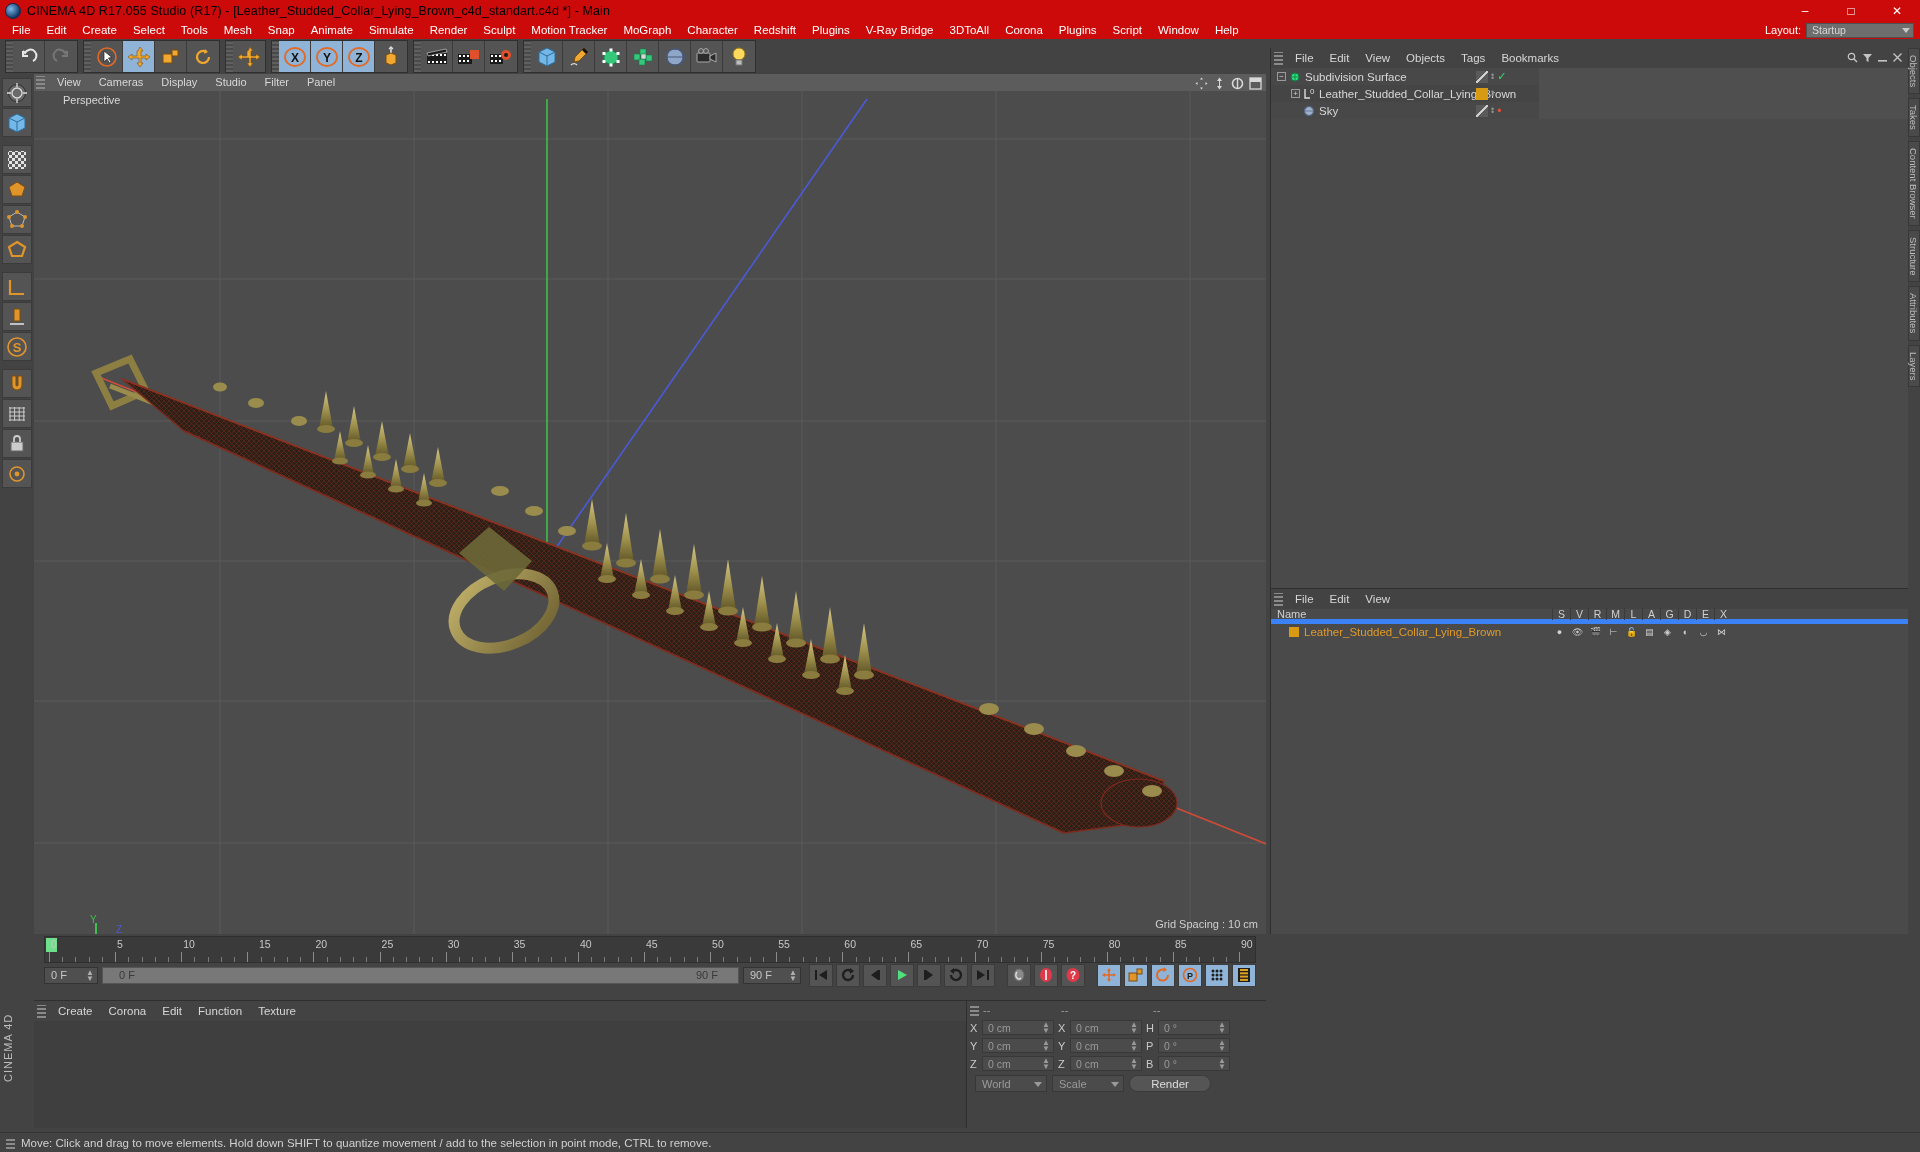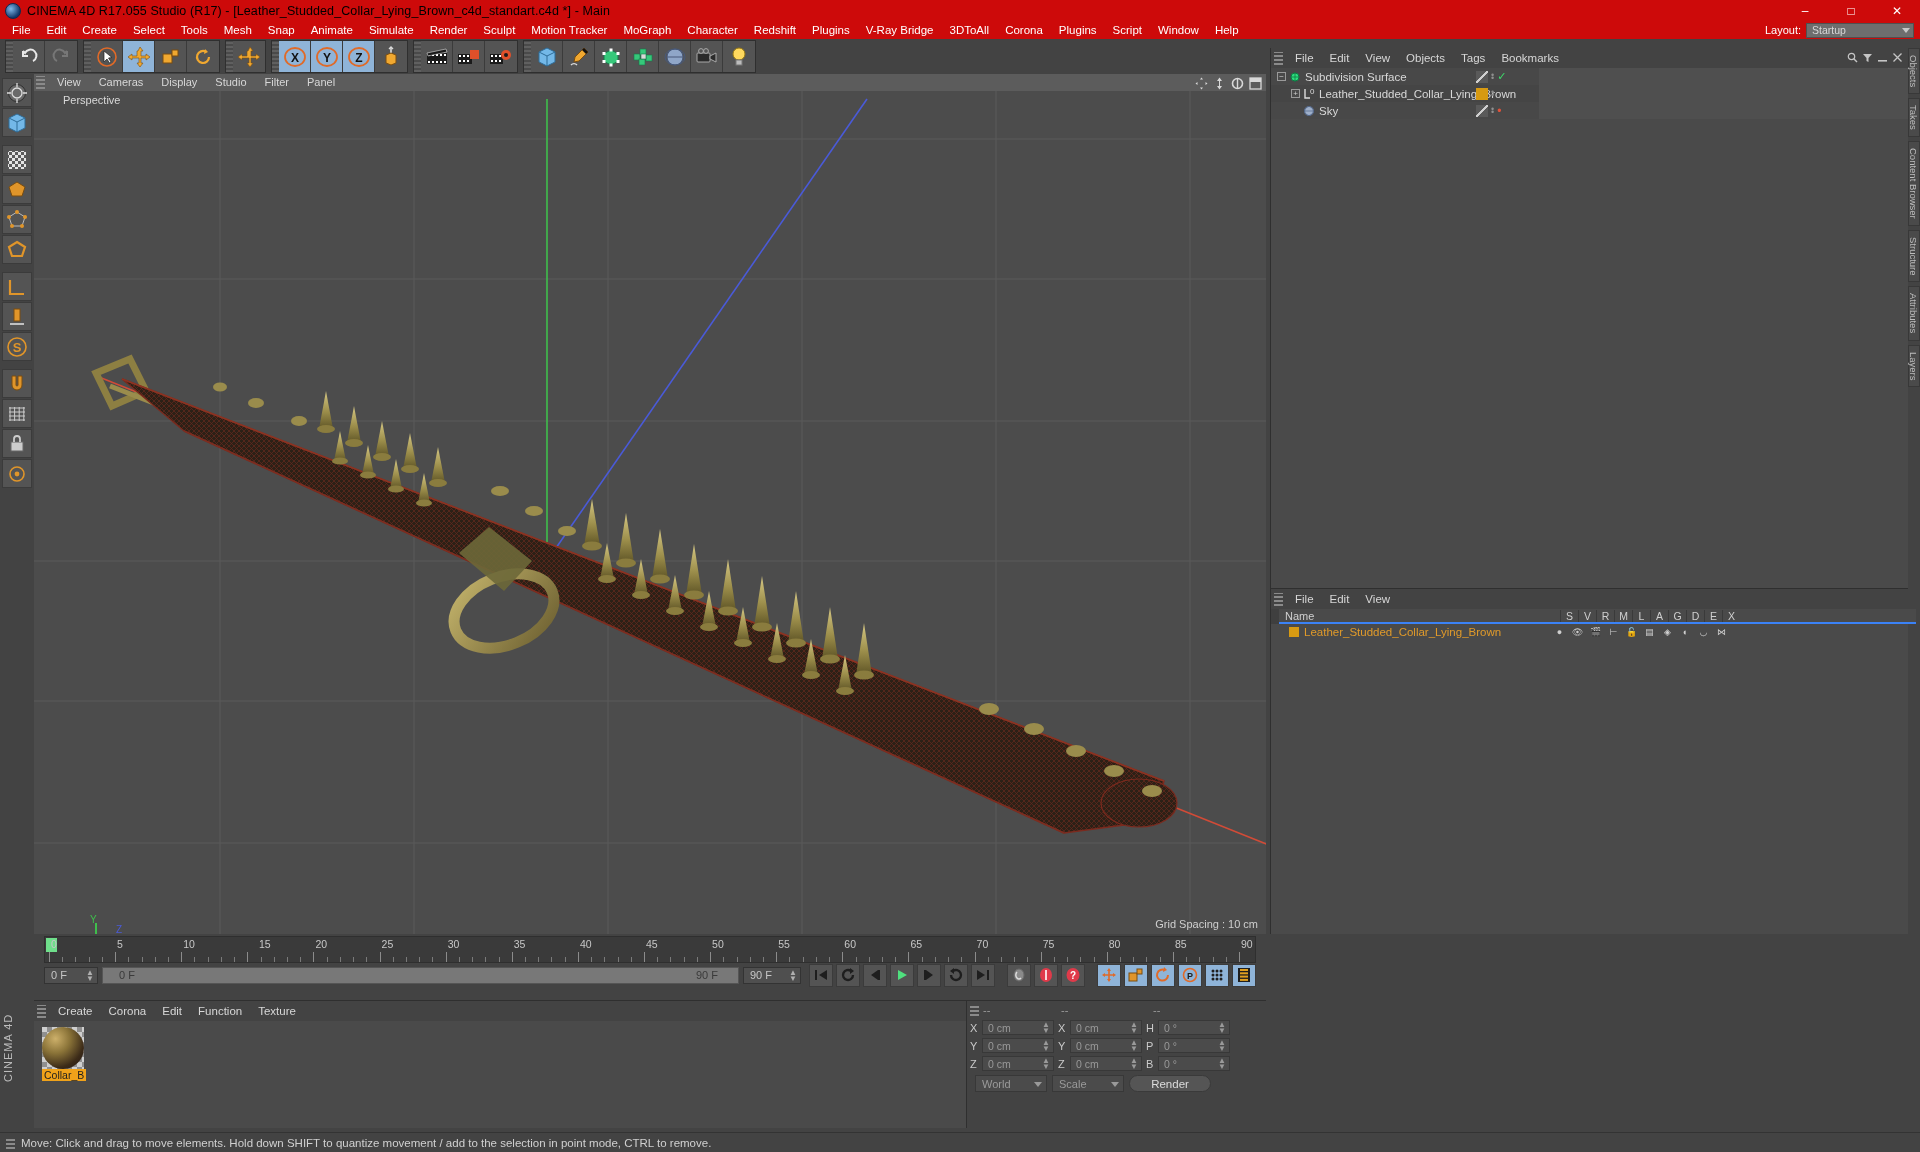--- a/index.html
+++ b/index.html
@@ -85,22 +85,22 @@
   .omrow .tgl { width:9px; height:9px; border:1px solid #9a9a9a; color:#cfcfcf; font-size:8px;
            line-height:7px; text-align:center; margin-right:3px; background:#4a4a4a; }
   .omrow .oicon { width:12px; height:12px; margin-right:4px; flex:none; }
   .omtags { position:absolute; left:205px; top:0; height:17px; display:flex;
             align-items:center; gap:3px; }
   .omright { position:absolute; left:268px; top:0; right:0; height:17px; background:#4f4f4f; }
 
   
   #layermgr { position:absolute; left:1270px; top:588px; width:638px; height:346px;
               background:#3f3f3f; border-left:1px solid #2f2f2f; border-top:1px solid #2f2f2f; }
-  #lmhdr { position:absolute; left:8px; top:20px; width:100%; height:15px; background:#4a4a4a;
-           border-bottom:2px solid #3b82f6; display:flex; align-items:flex-end; }
+  #lmhdr { position:absolute; left:0; top:20px; width:100%; height:15px; background:#4a4a4a;
+           border-bottom:5px solid #3b82f6; display:flex; align-items:center; }
   #lmhdr .nm { color:#d0d0d0; font-size:11px; padding-left:6px; }
   #lmhdr .cols { position:absolute; left:281px; display:flex; }
   #lmhdr .cols span { width:18px; text-align:center; color:#d0d0d0; font-size:10.5px;
            border-left:1px solid #3a3a3a; }
   #lmbody { position:absolute; left:0; top:35px; right:0; bottom:0; background:#4a4a4a; }
   #lmbody .lrow { height:15px; display:flex; align-items:center; position:relative;
            font-size:11.5px; color:#e09a2a; }
   #lmbody .lsw { width:10px; height:10px; background:#d79a12; margin:0 5px 0 18px; }
   #lmbody .ltools { position:absolute; left:281px; display:flex; gap:3px; align-items:center; }
 
@@ -1116,26 +1116,20 @@
 
 <div id="matmgr">
   <div class="pmenu">
     <span class="pgrip"></span>
   <span class="pmi">Create</span>
       <span class="pmi">Corona</span>
       <span class="pmi">Edit</span>
       <span class="pmi">Function</span>
       <span class="pmi">Texture</span>
     </div>
-  <div id="matbody">
-    <div id="matswatch">
-      <div class="ball"></div>
-    </div>
-    <div id="matlabel">Collar_B</div>
-  </div>
 </div>
 
 <div id="coord">
   <div class="chdr">
     <span class="g"></span>
     <span style="width:78px">--</span>
     <span style="width:92px">--</span>
     <span>--</span>
   </div>
   <div id="coordrows">

